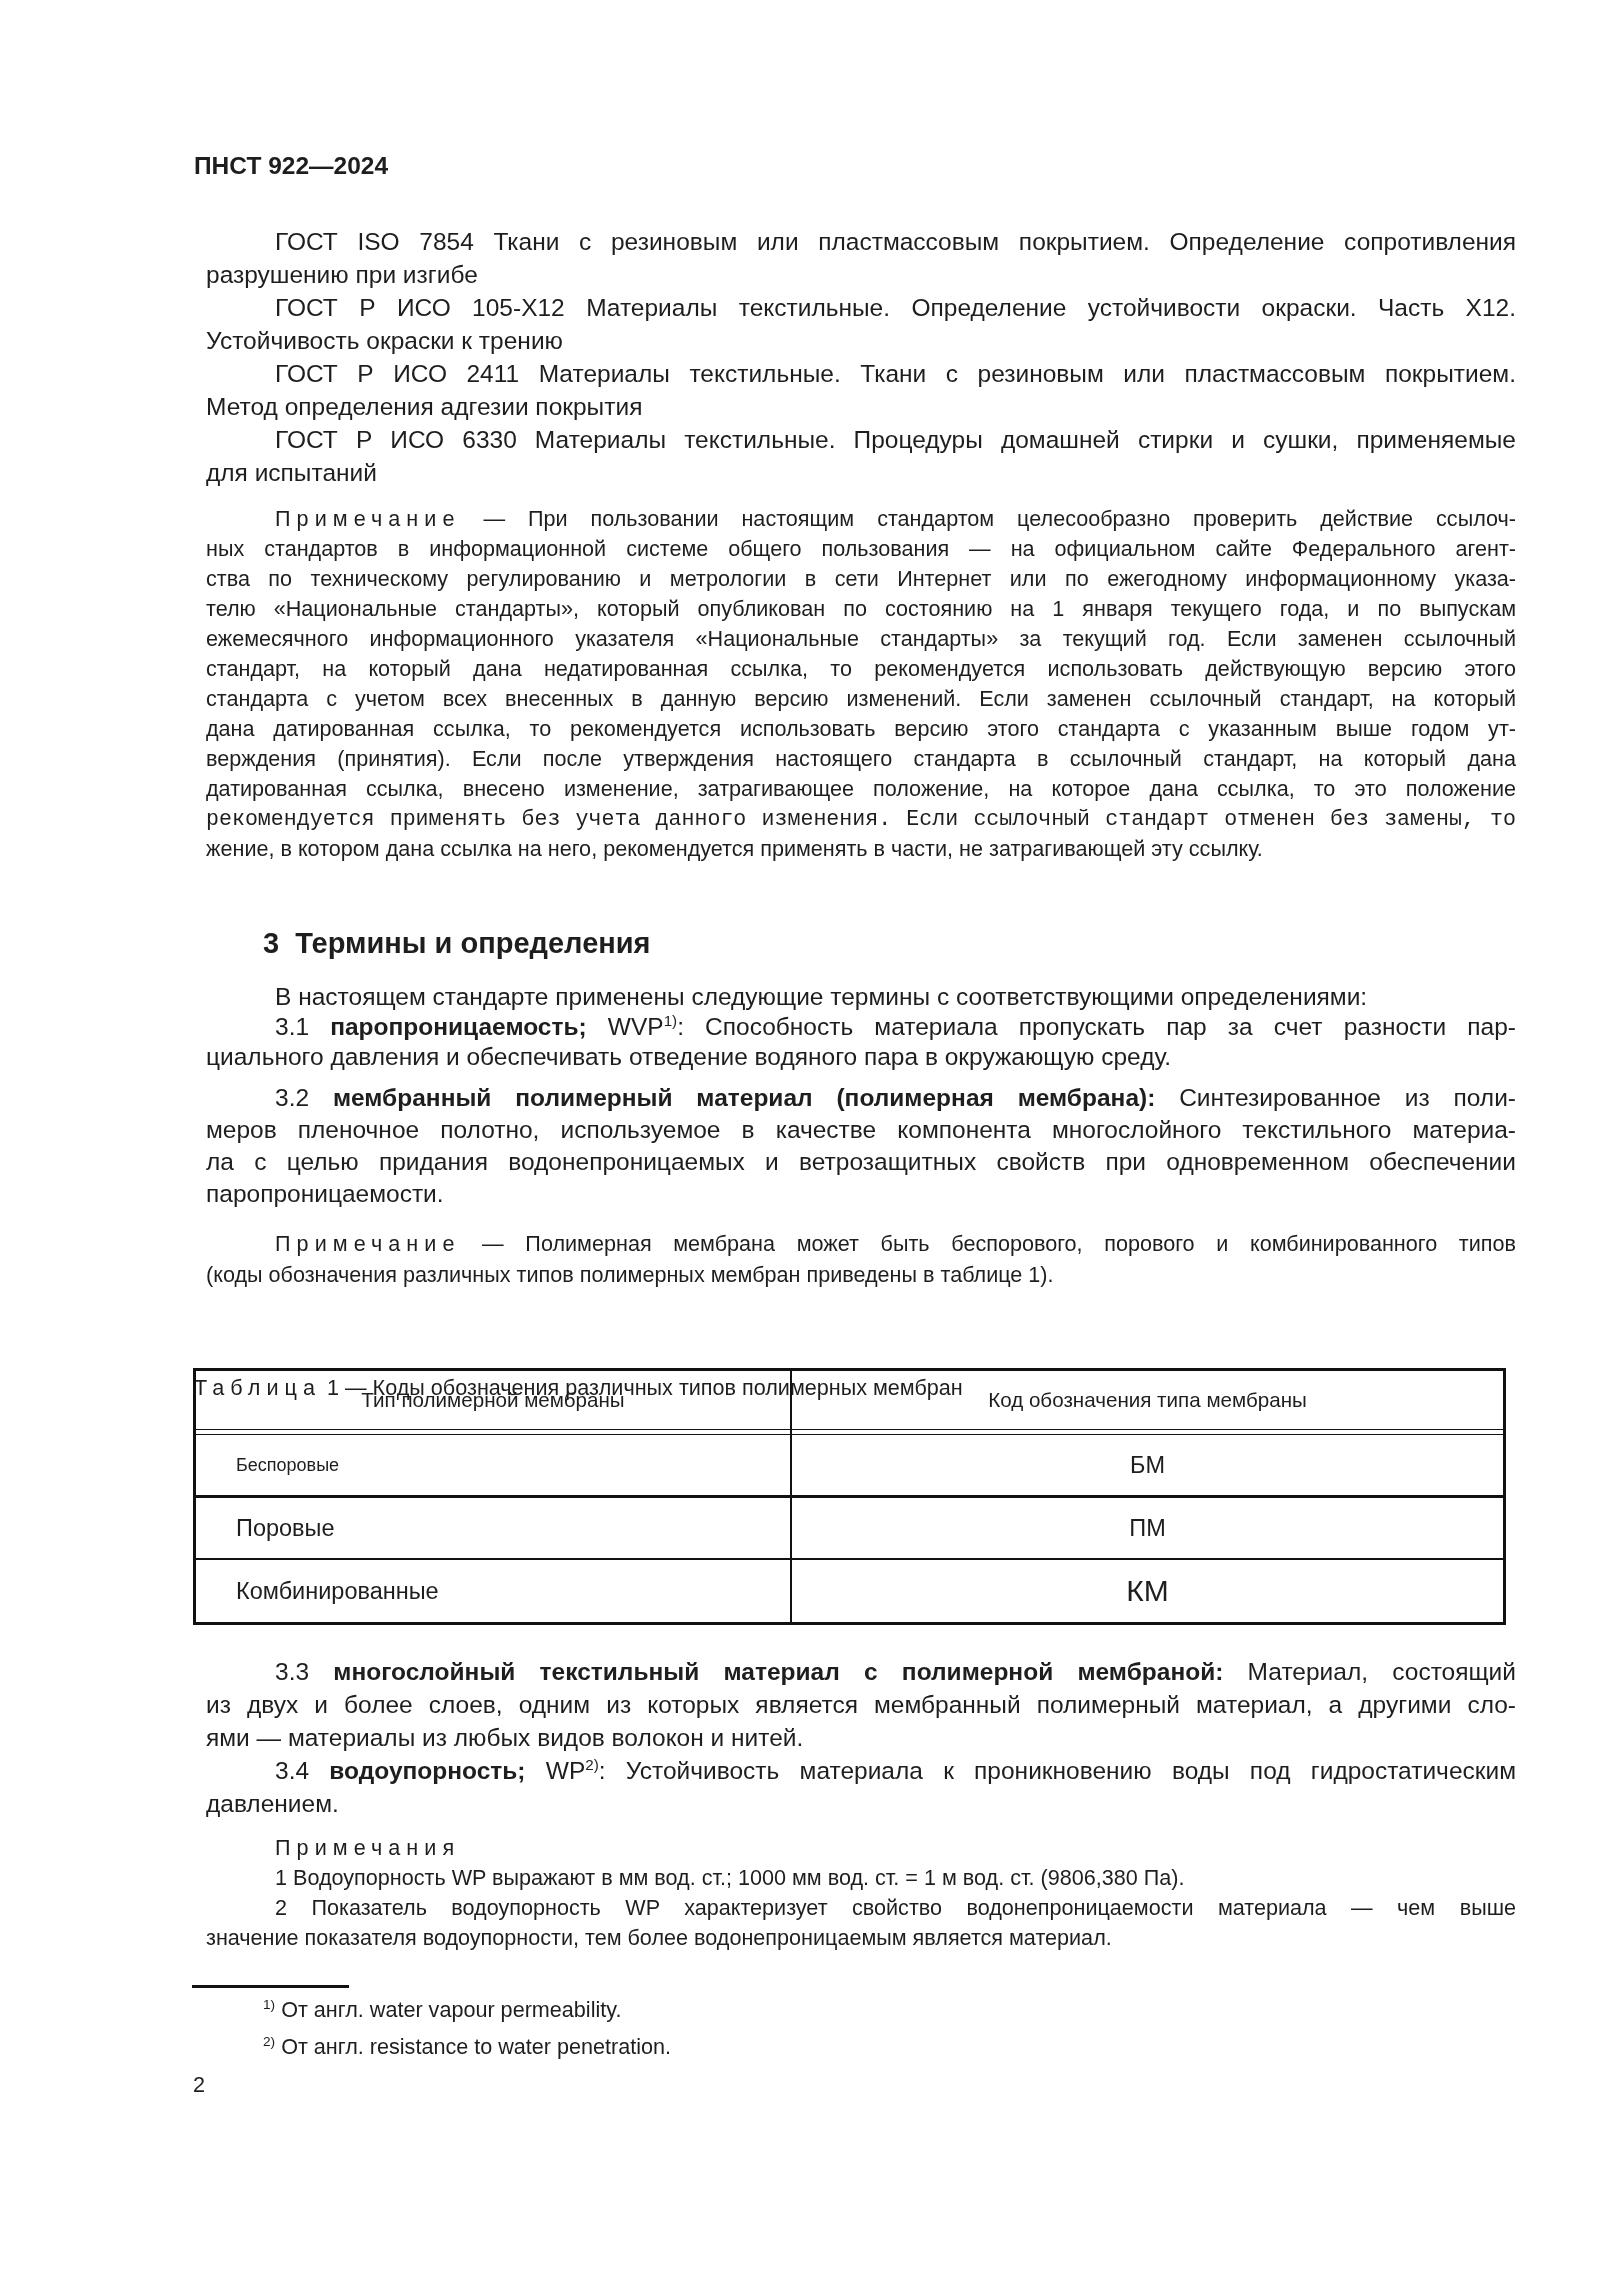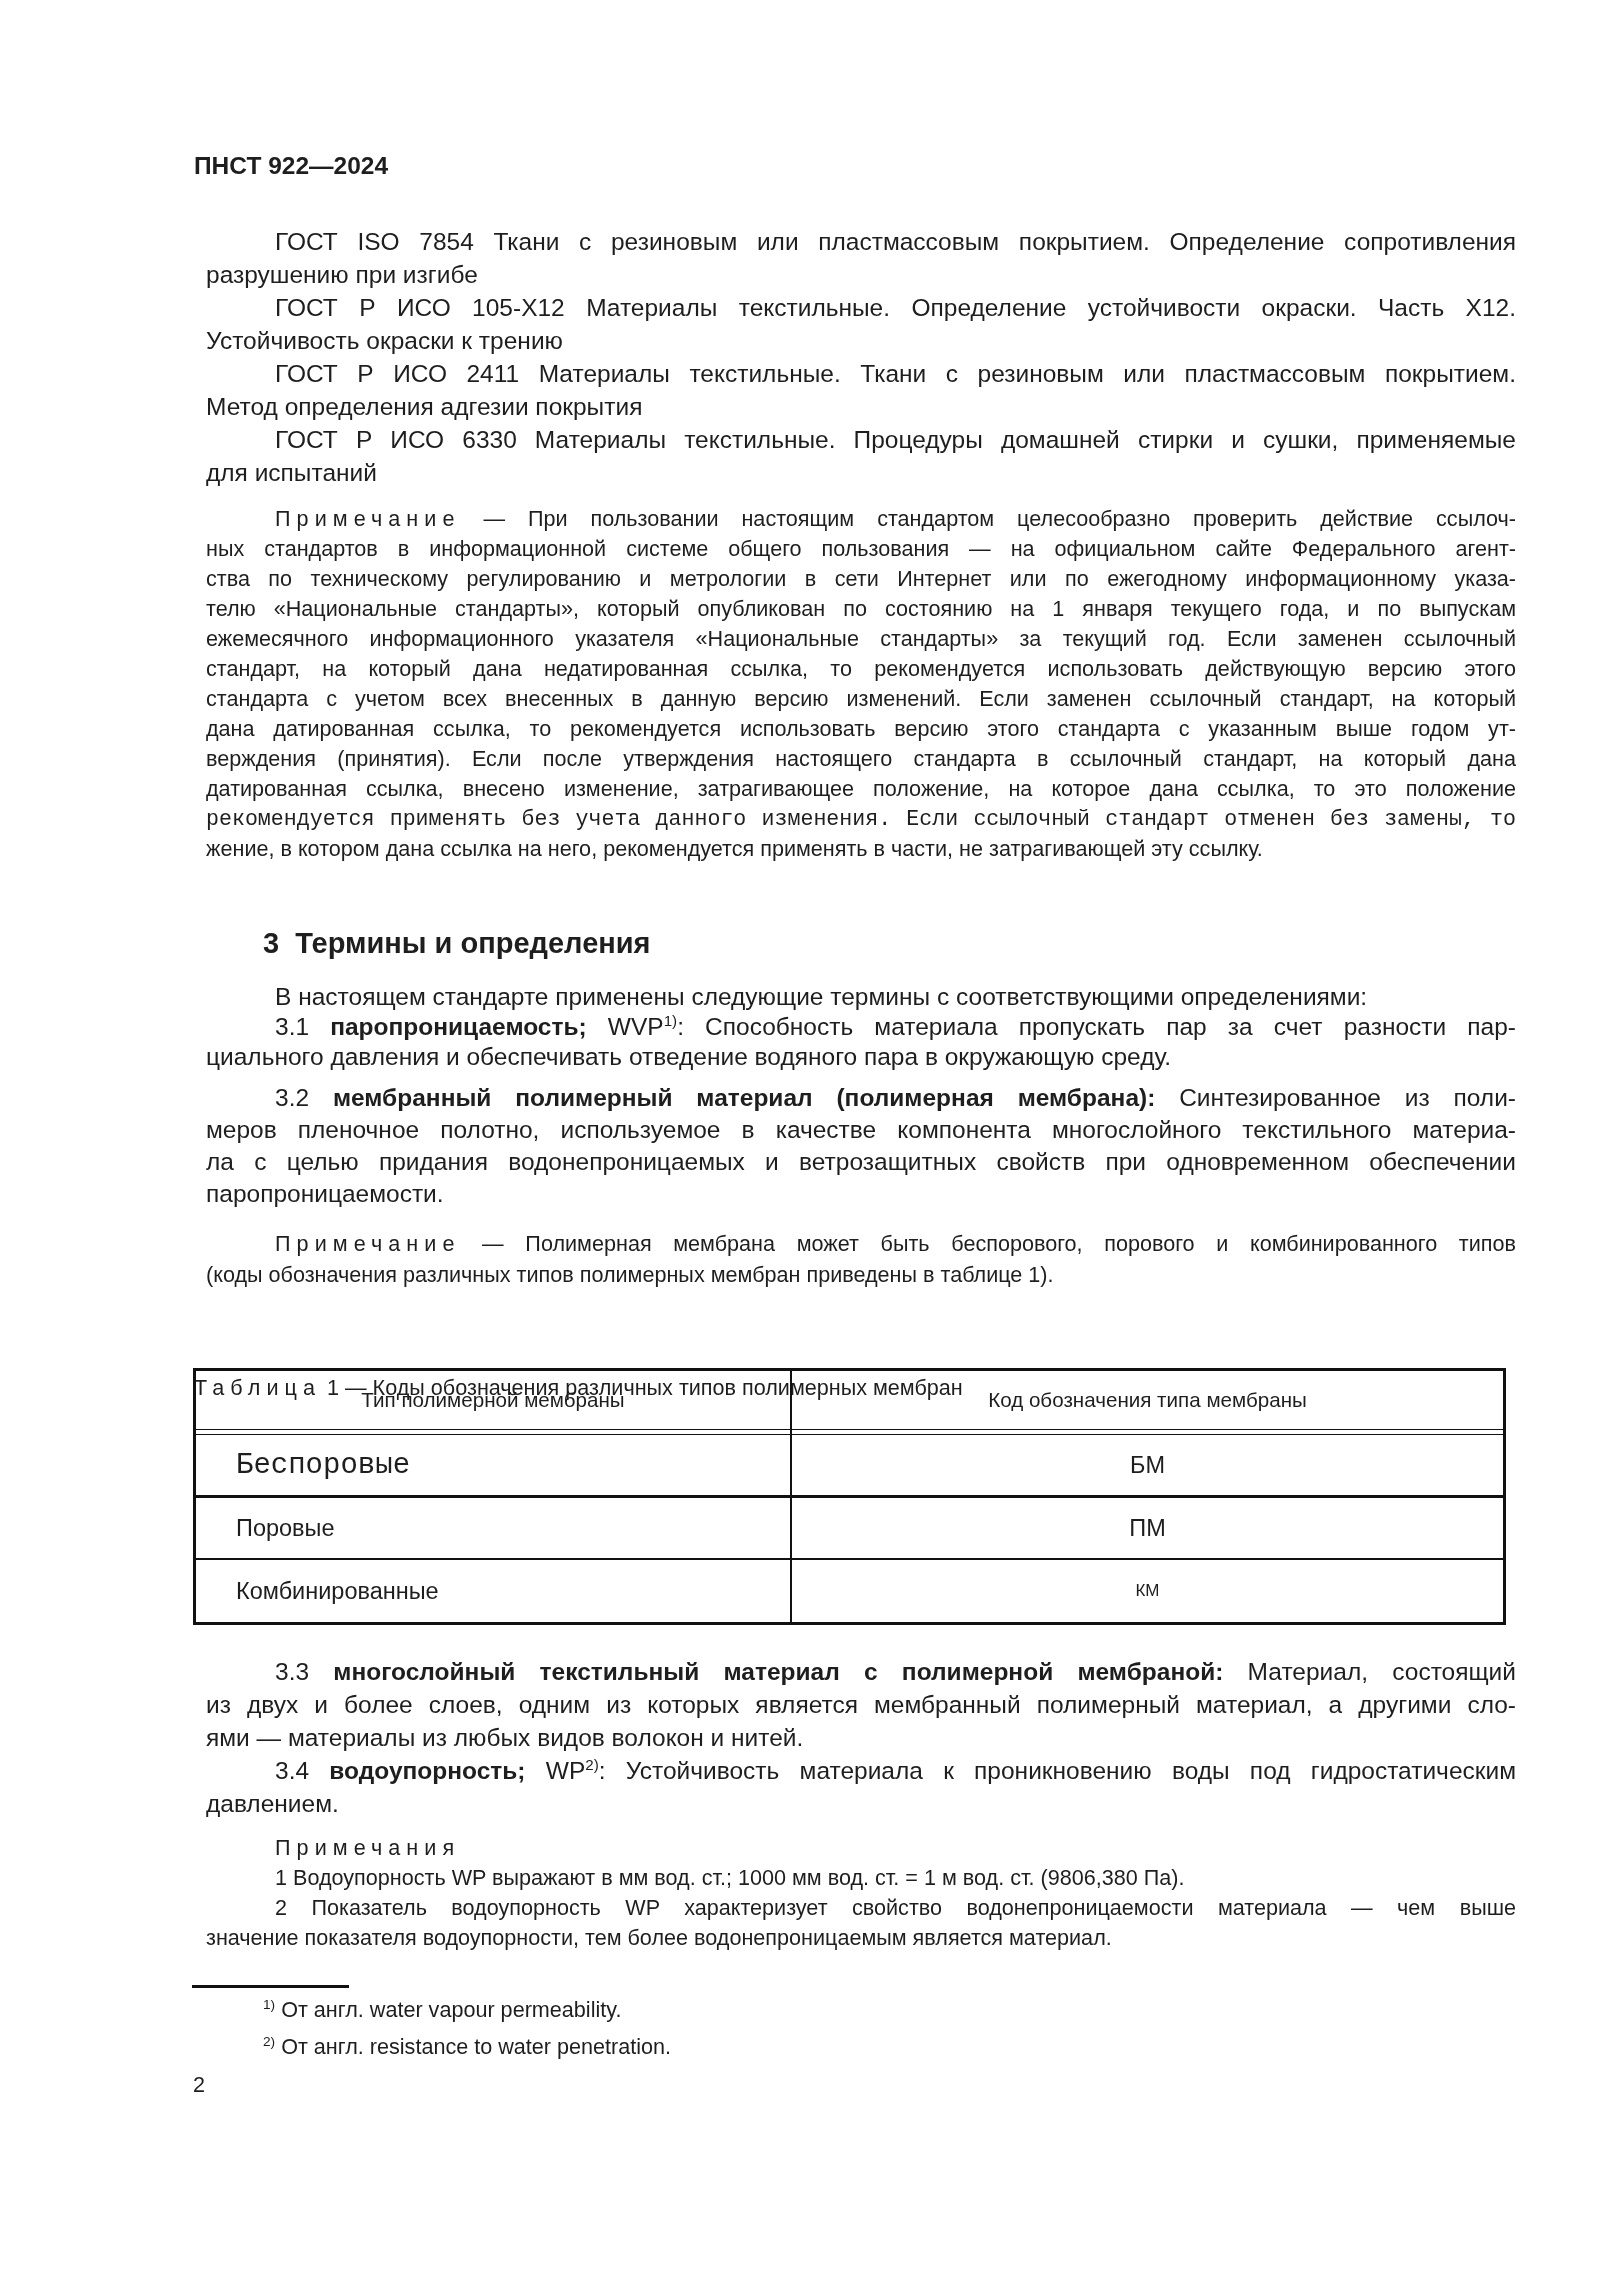--- a/index.html
+++ b/index.html
@@ -92,28 +92,28 @@
   <div class="tline" style="left:1503px;top:1368px;width:2.9px;height:257px;"></div>
   <div class="tline" style="left:790px;top:1368px;width:2px;height:257px;"></div>
   <div class="tline" style="left:193px;top:1429px;width:1313px;height:1px;"></div>
   <div class="tline" style="left:193px;top:1434px;width:1313px;height:1px;"></div>
   <div class="tline" style="left:193px;top:1495px;width:1313px;height:2.9px;"></div>
   <div class="tline" style="left:193px;top:1558px;width:1313px;height:2px;"></div>
 
   <div class="tcell center hdr" style="left:196px;top:1371px;width:594px;height:58px;">Тип полимерной мембраны</div>
   <div class="tcell center hdr" style="left:792px;top:1371px;width:711px;height:58px;">Код обозначения типа мембраны</div>
 
-  <div class="tcell f25" style="left:236px;top:1435px;width:549px;height:60px;font-size:29px;font-family:Liberation Mono, monospace;">Беспоровые</div>
+  <div class="tcell f25" style="left:236px;top:1435px;width:549px;height:60px;font-size:18px;">Беспоровые</div>
   <div class="tcell center" style="left:792px;top:1435px;width:711px;height:60px;font-size:23.5px;">БМ</div>
 
   <div class="tcell" style="left:236px;top:1498px;width:549px;height:61px;font-size:23.5px;">Поровые</div>
   <div class="tcell center" style="left:792px;top:1498px;width:711px;height:61px;font-size:23.5px;">ПМ</div>
 
   <div class="tcell" style="left:236px;top:1560px;width:549px;height:62px;font-size:23.5px;">Комбинированные</div>
-  <div class="tcell center" style="left:792px;top:1560px;width:711px;height:62px;font-size:17px;">КМ</div>
+  <div class="tcell center" style="left:792px;top:1560px;width:711px;height:62px;font-size:30px;">КМ</div>
 </div>
 
 <div id="terms-c" class="block f25">
     <div class="line j ind" style="height: 33px;"><span class="">3.3  </span><span class="b">многослойный текстильный материал с полимерной мембраной:</span><span class=""> Материал, состоящий</span></div>
     <div class="line j" style="height: 33px;"><span class="">из двух и более слоев, одним из которых является мембранный полимерный материал, а другими сло-</span></div>
     <div class="line"><span class="">ями — материалы из любых видов волокон и нитей.</span></div>
     <div class="line j ind" style="height: 33px;"><span class="">3.4  </span><span class="b">водоупорность;</span><span class=""> WP</span><span class="sup">2)</span><span class="">: Устойчивость материала к проникновению воды под гидростатическим</span></div>
     <div class="line"><span class="">давлением.</span></div>
   </div>
 <div id="notes" class="block f22">

